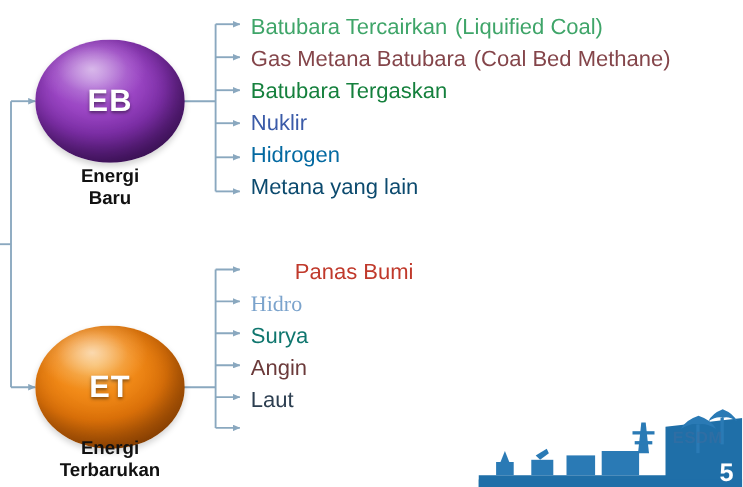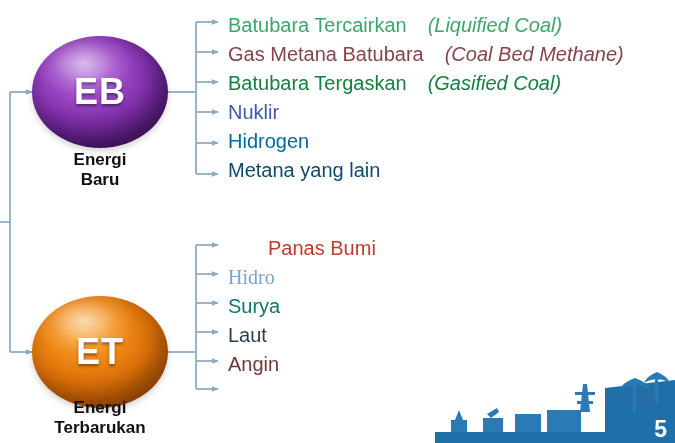--- a/index.html
+++ b/index.html
@@ -40,21 +40,21 @@
     border-radius: 50%;
   }
   .node .ball-label {
     position: absolute;
     left: 0; top: 0;
     width: 100%; height: 100%;
     display: flex;
     align-items: center;
     justify-content: center;
     color: #ffffff;
-    font-size: 36px;
+    font-size: 28px;
     font-weight: bold;
     letter-spacing: 1px;
     text-shadow: 0 2px 3px rgba(0,0,0,.45);
   }
   .node-eb .ball {
     background:
       radial-gradient(ellipse 52% 42% at 38% 24%, rgba(255,255,255,.55) 0%, rgba(255,255,255,.10) 45%, rgba(255,255,255,0) 70%),
       radial-gradient(ellipse 78% 72% at 40% 32%, #b06ed6 0%, #9b46c4 36%, #7e2fa8 62%, #5d2080 88%, #4a1a68 100%);
     box-shadow: inset -8px -10px 22px rgba(40,10,60,.55), 0 3px 6px rgba(0,0,0,.18);
   }
@@ -80,22 +80,21 @@
     left: 228px;
   }
   .branch-item {
     height: 29px;
     display: flex;
     align-items: flex-end;
     white-space: nowrap;
     font-size: 20px;
   }
   .branch-item .en {
-    font-style: italic;
-    margin-left: 21px;
+    margin-left: 7px;
   }
 
   
   #footer-art {
     position: absolute;
     right: 0;
     bottom: 0;
     width: 240px;
     height: 75px;
   }
@@ -176,21 +175,20 @@
       <div class="branch-item" style="color: rgb(63, 165, 105);">
         <span>Batubara Tercairkan</span>
         <span class="en">(Liquified Coal)</span>
       </div>
       <div class="branch-item" style="color: rgb(132, 69, 74);">
         <span>Gas Metana Batubara</span>
         <span class="en">(Coal Bed Methane)</span>
       </div>
       <div class="branch-item" style="color: #15803d;">
         <span>Batubara Tergaskan</span>
-        <span class="en">(Gasified Coal)</span>
       </div>
       <div class="branch-item" style="color: rgb(59, 91, 168);">
         <span>Nuklir</span>
       </div>
       <div class="branch-item" style="color: #0369a1;">
         <span>Hidrogen</span>
       </div>
       <div class="branch-item" style="color: #0c4a6e;">
         <span>Metana yang lain</span>
       </div>
@@ -199,25 +197,25 @@
   <div class="branch-list" id="group-et" style="top:231px;">
       <div class="branch-item" style="color: rgb(192, 57, 43); margin-left: 40px;">
         <span>Panas Bumi</span>
       </div>
       <div class="branch-item" style="color: rgb(123, 163, 204); font-family: Liberation Serif, serif;">
         <span>Hidro</span>
       </div>
       <div class="branch-item" style="color: #0f766e;">
         <span>Surya</span>
       </div>
+      <div class="branch-item" style="color: rgb(107, 58, 58);">
+        <span>Angin</span>
+      </div>
       <div class="branch-item" style="color: rgb(44, 62, 80);">
         <span>Laut</span>
-      </div>
-      <div class="branch-item" style="color: rgb(107, 58, 58);">
-        <span>Angin</span>
       </div>
     </div>
 
   <div id="footer-art">
     <svg viewBox="0 0 240 75" width="240" height="75" xmlns="http://www.w3.org/2000/svg">
       <path d="M170,20 L240,12 L240,75 L0,75 L0,64 L170,64 Z" fill="#1f6fa8"></path>
       <path d="M0,68 L240,68 L240,75 L0,75 Z" fill="#1f6fa8"></path>
 
       <path d="M20,52 L24,42 L28,52 Z" fill="#2a7ab5"></path>
       <rect x="16" y="52" width="16" height="12" fill="#2a7ab5"></rect>

